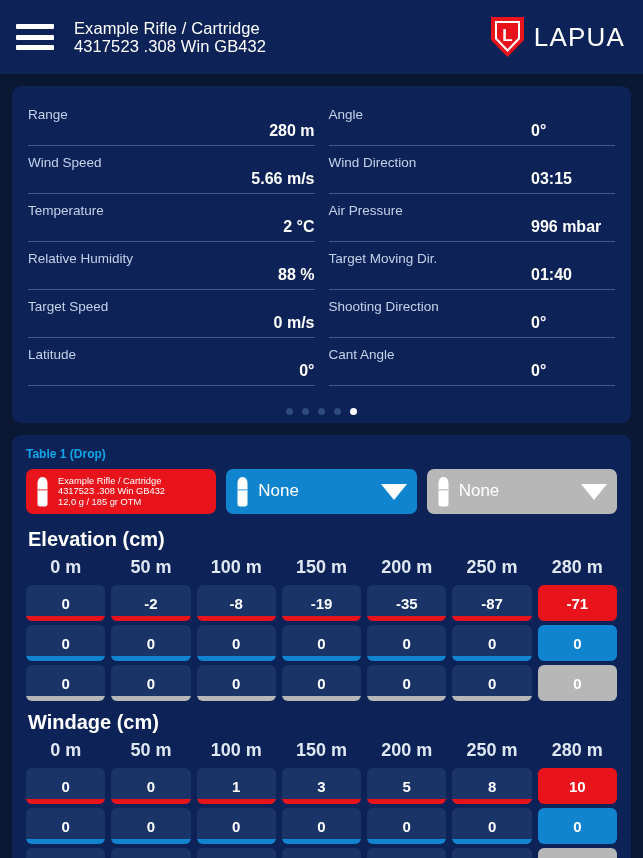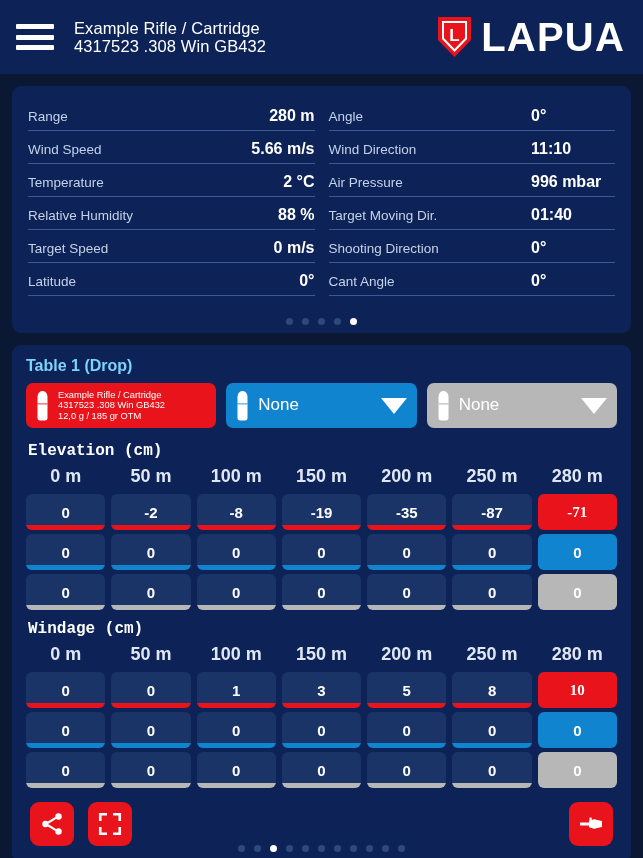--- a/index.html
+++ b/index.html
@@ -18,66 +18,66 @@
     position: relative;
   }
   .hamburger { width: 40px; height: 34px; display: flex; flex-direction: column;
     justify-content: space-between; padding: 4px 0; cursor: pointer; flex: 0 0 auto; }
   .hamburger span { display: block; height: 5px; background: #ffffff; border-radius: 1px; width: 38px; }
   .title-block { margin-left: 18px; flex: 1 1 auto; }
   .title-line { color: #ffffff; font-size: 16.5px; line-height: 18.5px; letter-spacing: .1px; }
   .logo { display: flex; align-items: center; gap: 9px; flex: 0 0 auto; margin-right: 4px; }
   .shield { width: 35px; height: 42px; position: relative; }
   .shield svg { display: block; }
-  .logo-word { color: #ffffff; font-size: 40px; font-weight: bold; letter-spacing: 1.2px; }
+  .logo-word { color: #ffffff; font-size: 26px; font-weight: normal; letter-spacing: 1.2px; }
 
   
   .panel {
     background: #0d2357; border-radius: 9px;
     margin: 12px 12px 0 12px; position: relative;
   }
   .params { padding: 12px 16px 22px 16px; display: flex; gap: 14px; }
   .col { flex: 1 1 0; min-width: 0; }
-  .field { padding: 9px 0 5px 0; border-bottom: 1px solid #3a5a93; display: flex; align-items: center; }
+  .field { padding: 9px 0 5px 0; border-bottom: 1px solid #3a5a93; display: flex; align-items: flex-start; flex-direction: column; }
   .field .lbl { color: #c3d2e8; font-size: 13.5px; white-space: nowrap; }
   .field .val { color: #ffffff; font-size: 16px; font-weight: bold; margin-left: auto; padding-left: 8px;
     white-space: nowrap; }
   .col.right .field .val { min-width: 92px; text-align: left; margin-left: auto; }
 
   .dots { display: flex; justify-content: center; gap: 9px; padding-bottom: 8px; }
   .dot { width: 7px; height: 7px; border-radius: 50%; background: #2d4a7d; }
   .dot.active { background: #ffffff; }
 
   
   .tbl-panel { margin: 12px 12px 0 12px; background: #0d2357; border-radius: 9px; padding: 12px 14px 8px 14px; }
-  .tbl-title { color: #7dd3fc; font-size: 16px; font-weight: bold; margin-bottom: 8px; }
+  .tbl-title { color: #0ea5e9; font-size: 12px; font-weight: bold; margin-bottom: 8px; }
 
   .selectors { display: flex; gap: 10px; margin-bottom: 14px; }
   .sel { flex: 1 1 0; height: 45px; border-radius: 7px; display: flex; align-items: center;
     padding: 0 10px; position: relative; cursor: pointer; overflow: hidden; }
   .sel.red { background: #e8131b; }
   .sel.blue { background: #1184cf; }
   .sel.gray { background: #b7b7b7; }
   .bullet { width: 13px; height: 30px; flex: 0 0 auto; margin-right: 9px; }
   .sel-text { color: #ffffff; font-size: 9.3px; line-height: 10.6px; flex: 1 1 auto; }
   .sel-text.single { font-size: 17px; }
   .caret { width: 0; height: 0; border-left: 13px solid transparent; border-right: 13px solid transparent;
     border-top: 16px solid #ffffff; flex: 0 0 auto; margin-left: 6px; }
 
-  .sec-title { color: #ffffff; font-size: 16px; font-weight: bold; margin: 2px 0 6px 2px; font-family: Liberation Mono, monospace; }
+  .sec-title { color: #ffffff; font-size: 20px; font-weight: bold; margin: 2px 0 6px 2px; }
   .grid { display: grid; grid-template-columns: repeat(7, 1fr); gap: 6px; margin-bottom: 4px; }
   .hdr { color: #dfe7f2; font-size: 18px; font-weight: bold; text-align: center; padding-bottom: 3px; }
   .cell { height: 36px; border-radius: 6px; background: #1a3468; position: relative;
     display: flex; align-items: center; justify-content: center; overflow: hidden; }
   .cell span { color: #ffffff; font-size: 15px; font-weight: bold; position: relative; z-index: 2; }
   .cell .bar { position: absolute; left: 0; right: 0; bottom: 0; height: 5px; }
   .cell.r .bar { background: #e8131b; }
   .cell.b .bar { background: #1184cf; }
   .cell.g .bar { background: #b7b7b7; }
-  .cell.full-r { background: #e8131b; font-family: Liberation Serif, serif; }
+  .cell.full-r { background: #e8131b; }
   .cell.full-b { background: #1184cf; }
   .cell.full-g { background: #b7b7b7; }
 
   
   .actions { display: flex; align-items: center; padding: 6px 4px 4px 4px; position: relative; height: 62px; }
   .abtn { width: 44px; height: 44px; border-radius: 9px; background: #e8131b;
     display: flex; align-items: center; justify-content: center; cursor: pointer; }
   .abtn + .abtn { margin-left: 14px; }
   .spacer { flex: 1 1 auto; }
   .bot-dots { position: absolute; left: 0; right: 0; bottom: 2px; display: flex;
@@ -139,21 +139,21 @@
           <span class="val">0°</span>
         </div>
       </div>
       <div class="col right">
         <div class="field">
           <span class="lbl">Angle</span>
           <span class="val">0°</span>
         </div>
         <div class="field">
           <span class="lbl">Wind Direction</span>
-          <span class="val">11:10</span>
+          <span class="val">03:15</span>
         </div>
         <div class="field">
           <span class="lbl">Air Pressure</span>
           <span class="val">996 mbar</span>
         </div>
         <div class="field">
           <span class="lbl">Target Moving Dir.</span>
           <span class="val">01:40</span>
         </div>
         <div class="field">

